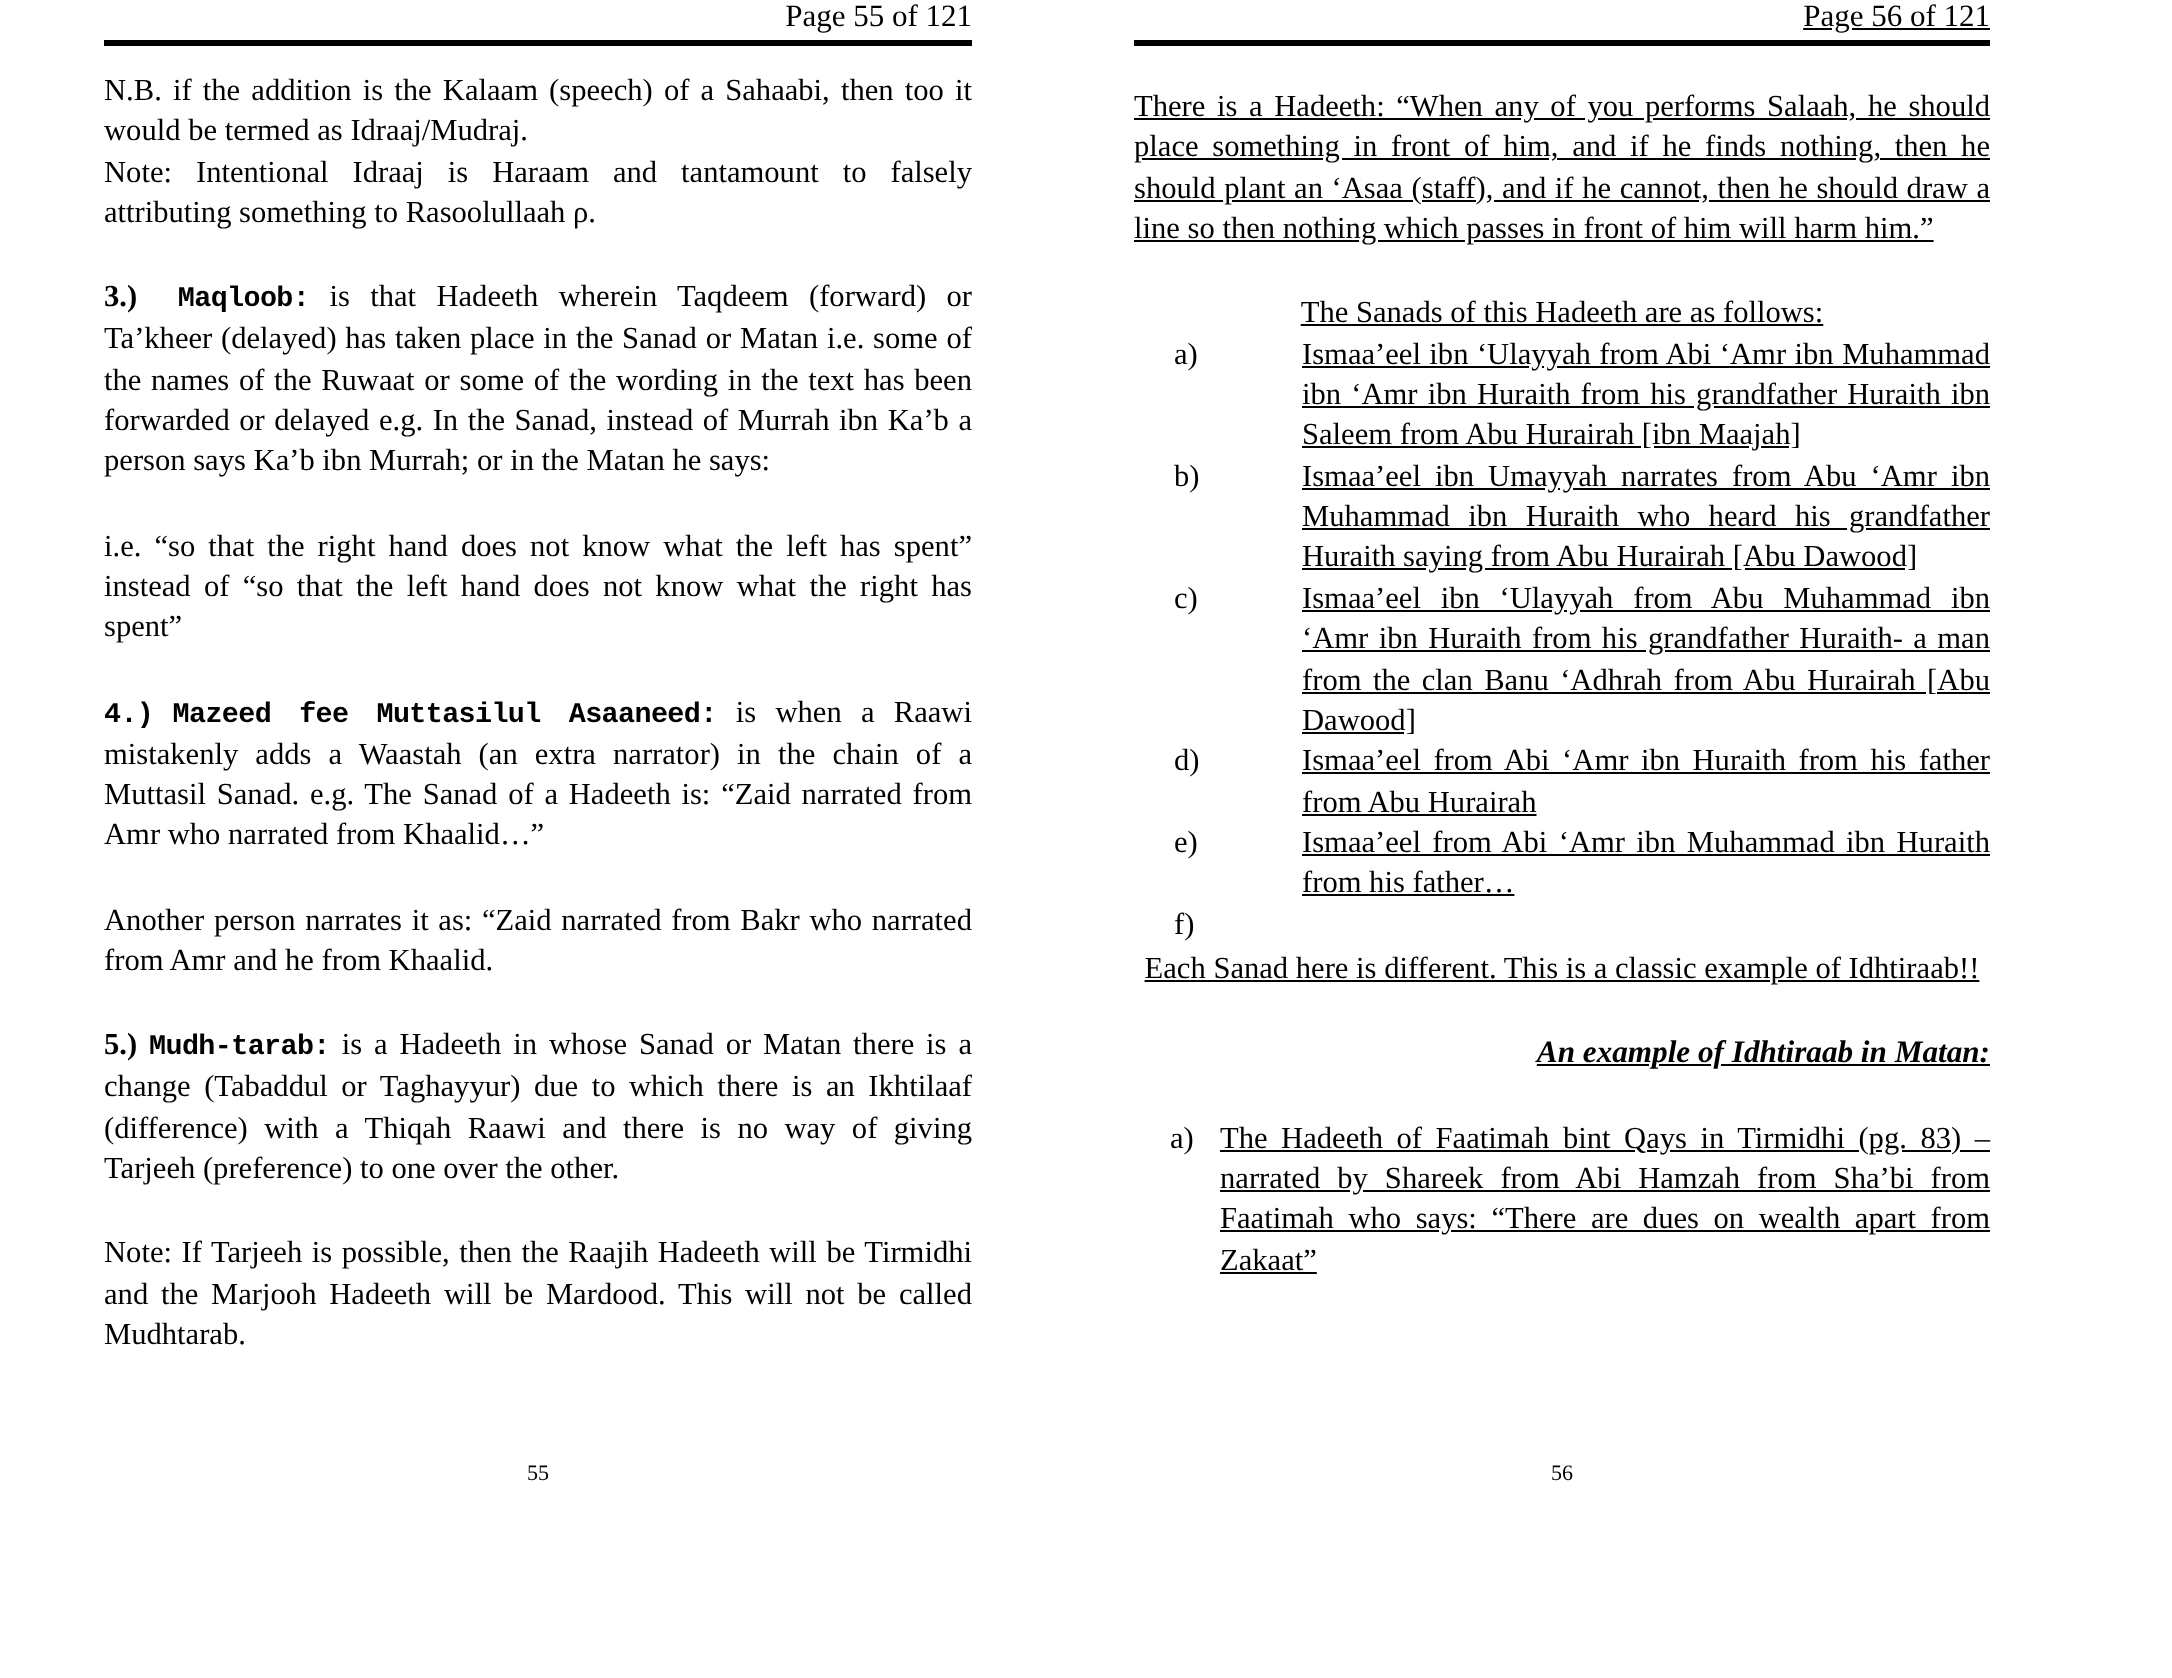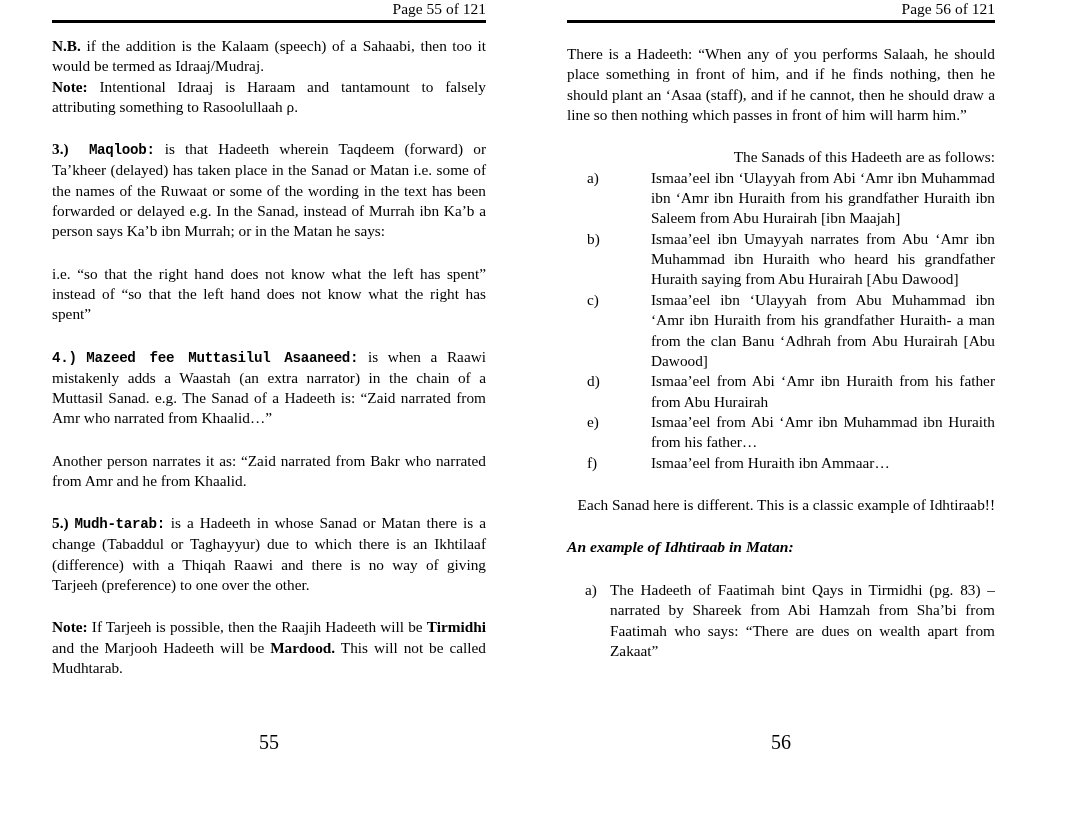--- a/index.html
+++ b/index.html
@@ -19,21 +19,21 @@
     width: 928px;
     height: 839px;
     background: #ffffff;
   }
   .page {
     position: absolute;
     top: 0;
     height: 839px;
   }
   .page-left  { left: 52px;  width: 434px; }
-  .page-right { left: 567px; width: 428px; }
+  .page-right { left: 567px; width: 428px; text-decoration: underline; }
 
   .page-header {
     text-align: right;
     font-size: 15.5px;
     line-height: 1.1;
     padding-bottom: 3px;
   }
   .header-rule {
     border-bottom: 3px solid #000;
     margin-bottom: 13px;
@@ -59,27 +59,27 @@
     font-family: Liberation Mono, monospace;
     font-weight: bold;
     font-size: 14.2px;
     letter-spacing: -0.3px;
   }
   .numlabel {
     font-family: "Liberation Serif", serif;
     font-weight: bold;
     font-size: 15.3px;
   }
-  .bold-serif { font-weight: bold; }
+  .bold-serif { font-weight: normal; }
 
   .italic-head {
     font-weight: bold;
     font-style: italic;
     font-size: 15.6px;
-    text-align: left;
+    text-align: right;
   }
 
   
   .list {
     margin: 0;
     padding: 0;
     list-style: none;
   }
   .list li {
     position: relative;
@@ -101,26 +101,26 @@
   .list-narrow .marker {
     position: absolute;
     left: 18px;
     top: 0;
   }
 
   .folio {
     position: absolute;
     width: 100%;
     text-align: center;
-    font-size: 20px;
+    font-size: 11px;
   }
   .folio-left  { top: 731px; left: 0; }
   .folio-right { top: 731px; left: 0; }
 
-  .last-line-left { text-align: right; }
+  .last-line-left { text-align: center; }
 </style>
 </head>
 <body>
 
 <div class="spread">
 
   <div class="page page-left">
 
     <div class="page-header">Page 55 of 121</div>
     <div class="header-rule"></div>
@@ -177,21 +177,21 @@
       <div class="gap-lg"></div>
 
       <p class="para last-line-left">The Sanads of this Hadeeth are as follows:</p>
 
       <ul class="list list-wide">
         <li><span class="marker">a)</span><span>Ismaa’eel ibn ‘Ulayyah from Abi ‘Amr ibn Muhammad ibn ‘Amr ibn Huraith from his grandfather Huraith ibn Saleem from Abu Hurairah [ibn Maajah]</span></li>
         <li><span class="marker">b)</span><span>Ismaa’eel ibn Umayyah narrates from Abu ‘Amr ibn Muhammad ibn Huraith who heard his grandfather Huraith saying from Abu Hurairah [Abu Dawood]</span></li>
         <li><span class="marker">c)</span><span>Ismaa’eel ibn ‘Ulayyah from Abu Muhammad ibn ‘Amr ibn Huraith from his grandfather Huraith- a man from the clan Banu ‘Adhrah from Abu Hurairah [Abu Dawood]</span></li>
         <li><span class="marker">d)</span><span>Ismaa’eel from Abi ‘Amr ibn Huraith from his father from Abu Hurairah</span></li>
         <li><span class="marker">e)</span><span>Ismaa’eel from Abi ‘Amr ibn Muhammad ibn Huraith from his father…</span></li>
-        <li><span class="marker">f)</span><span>Ismaa’eel from Huraith ibn Ammaar…</span></li>
+        <li><span class="marker">f)</span></li>
       </ul>
 
       <div class="gap-lg"></div>
 
       <p class="para last-line-left">Each Sanad here is different. This is a classic example of Idhtiraab!!</p>
 
       <div class="gap-lg"></div>
 
       <p class="italic-head">An example of Idhtiraab in Matan:</p>
 

